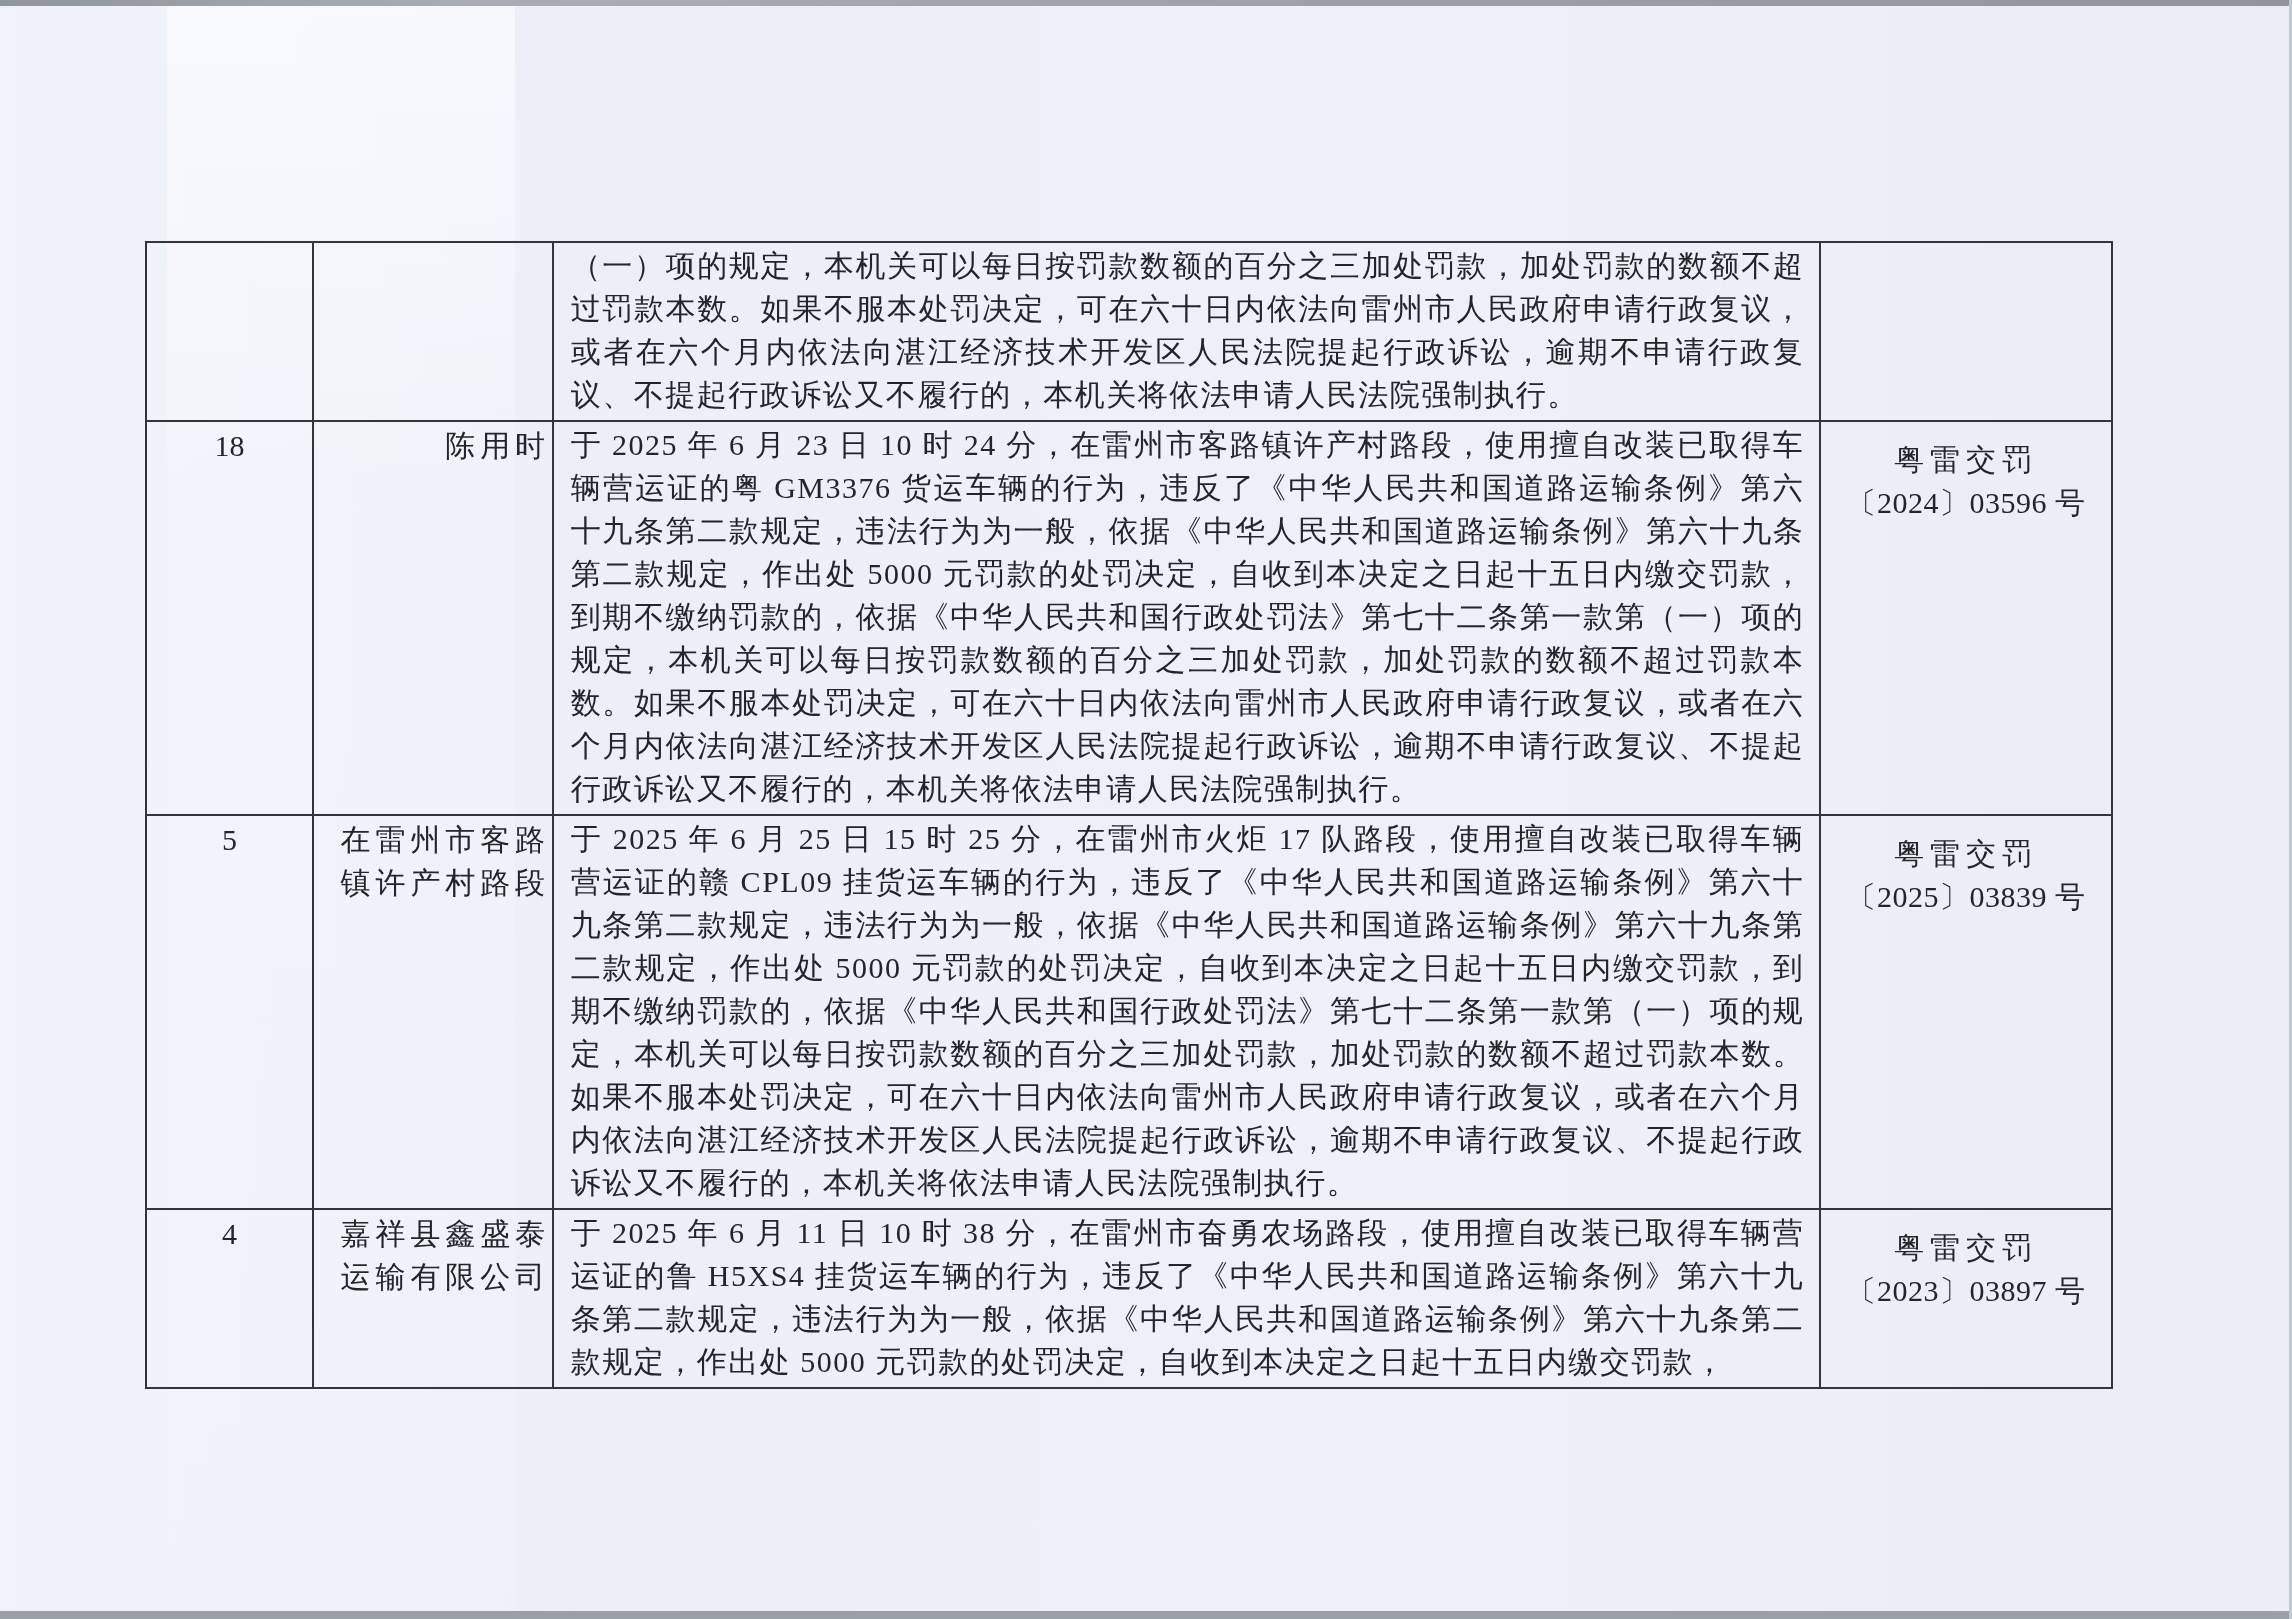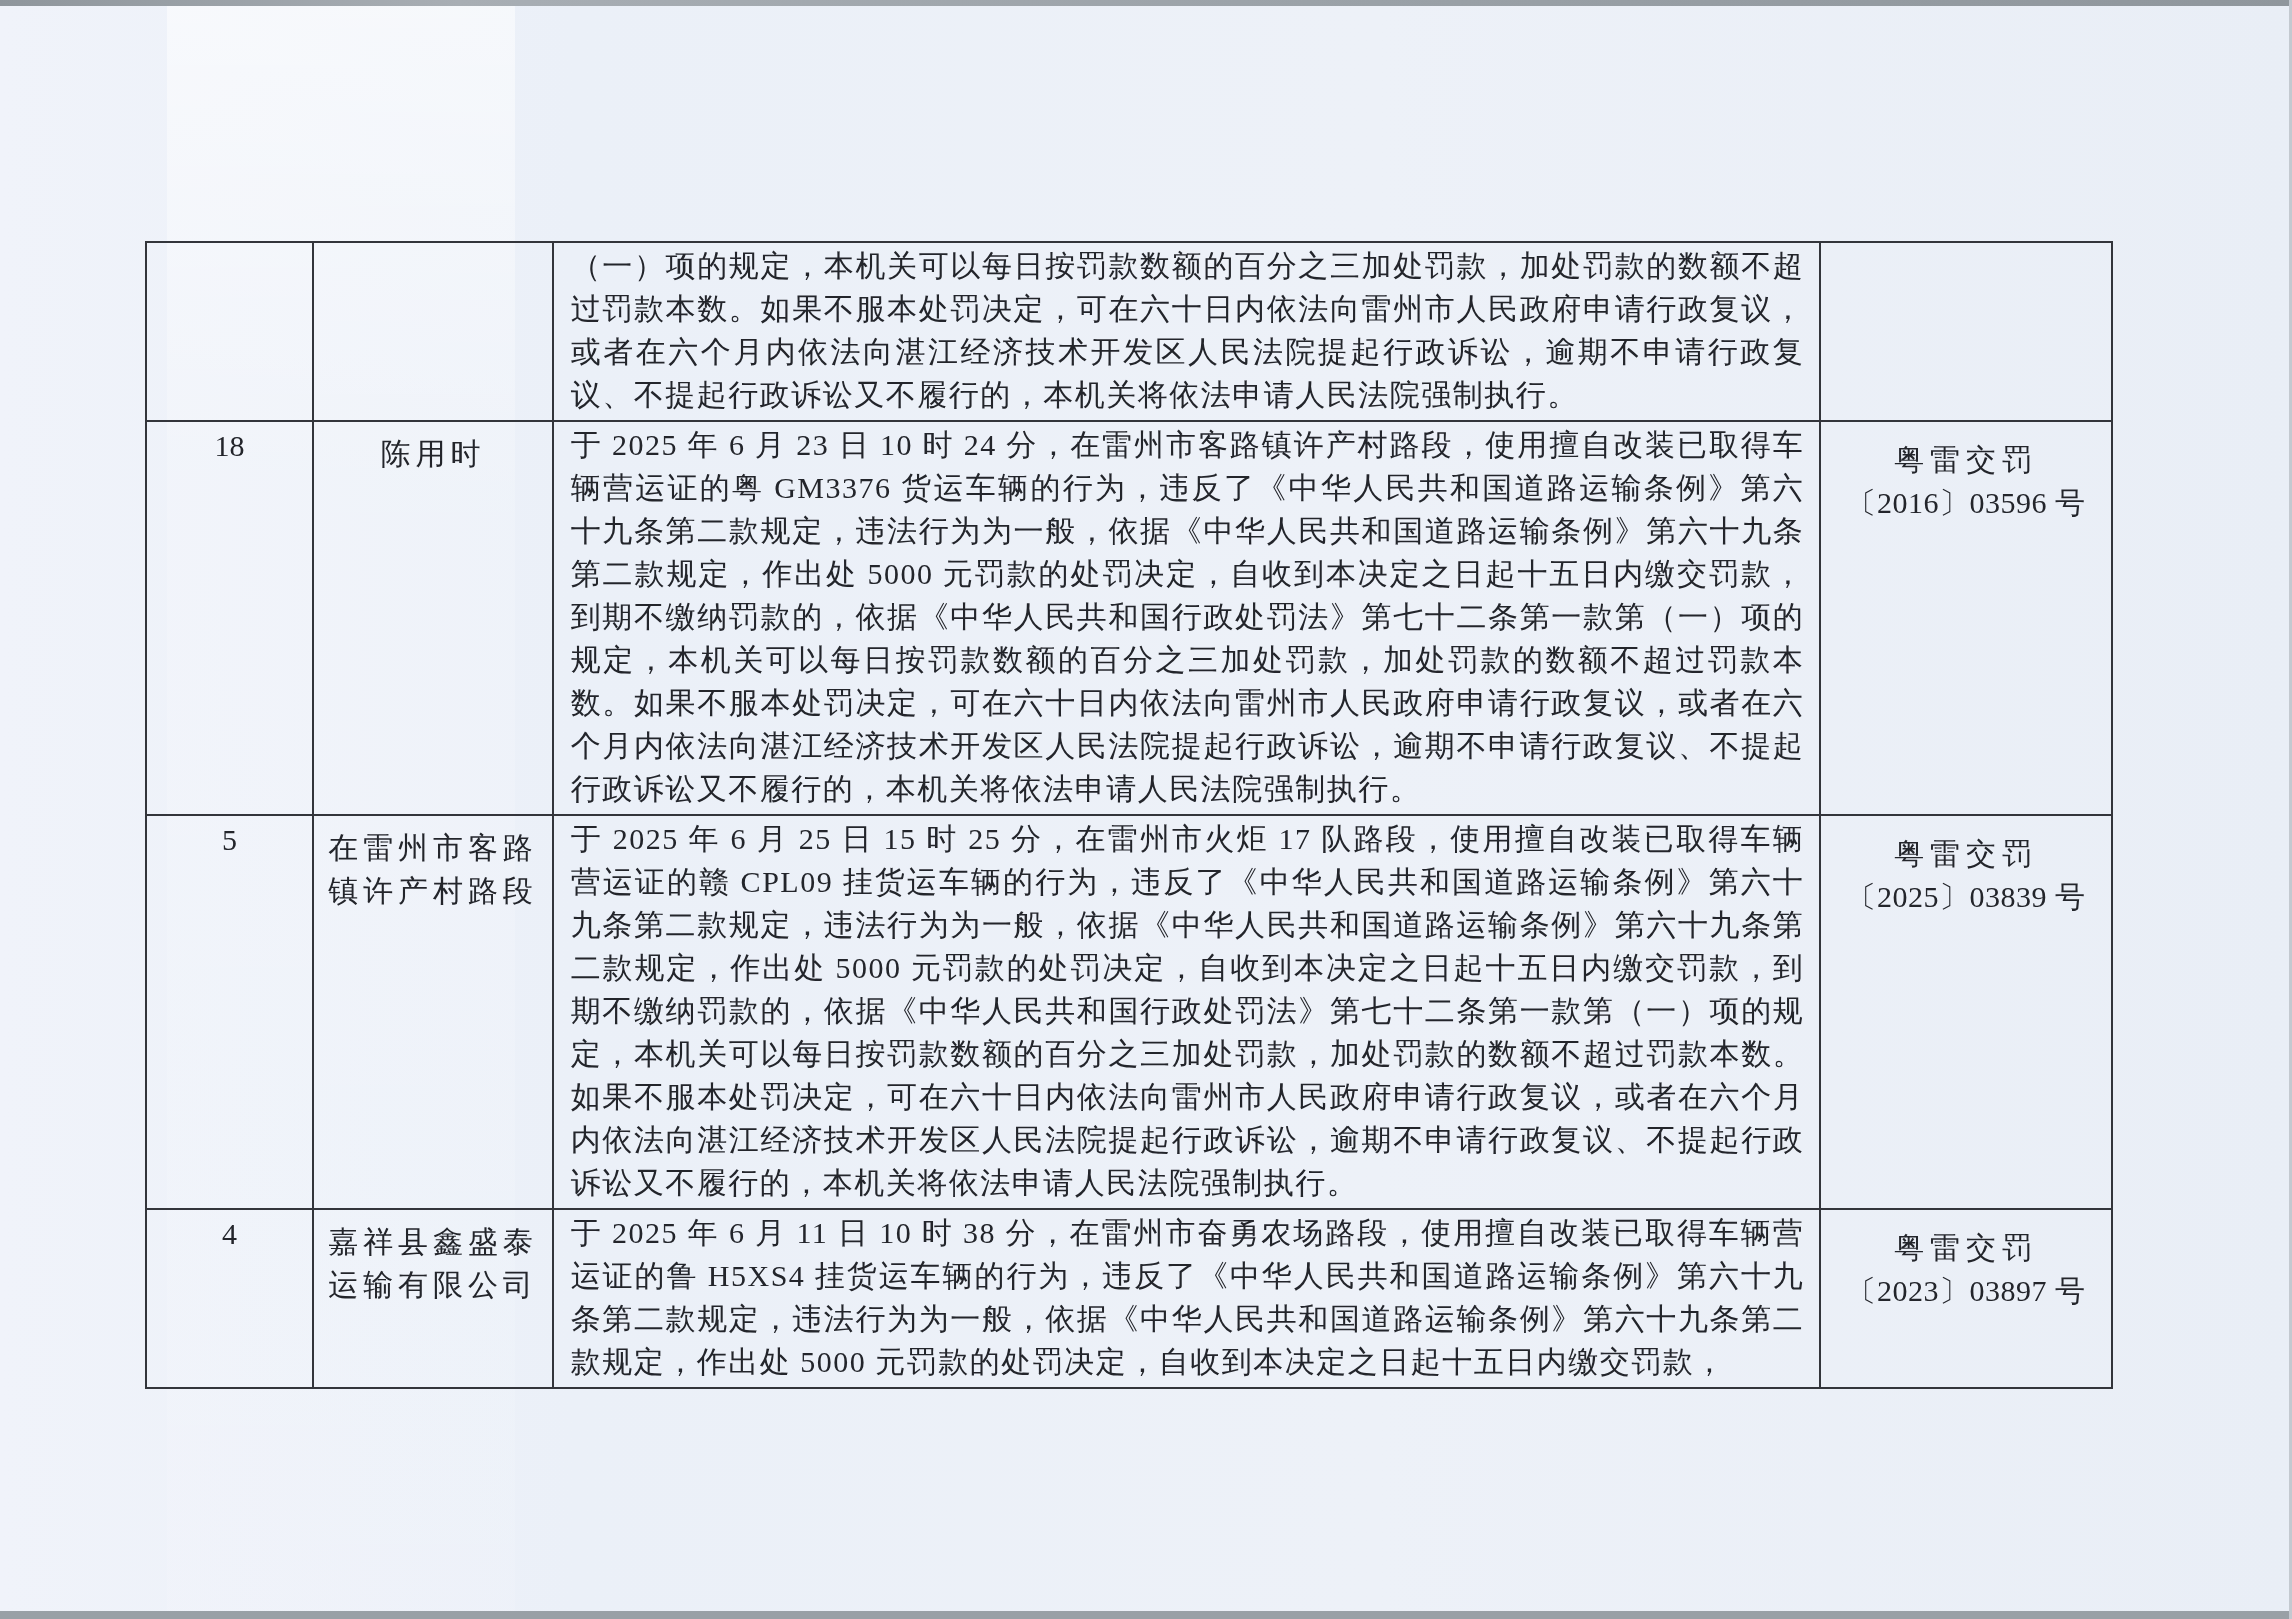--- a/index.html
+++ b/index.html
@@ -53,22 +53,22 @@
   }
   tr.row-cont  { height: 169px; }
   tr.row-14    { height: 390px; }
   tr.row-15    { height: 388px; }
   tr.row-16    { height: 161px; }
   td.col-num {
     text-align: center;
     padding-top: 2px;
   }
   td.col-name {
-    text-align: center;
-    padding: 10px 2px 0 2px;
+    text-align: right;
+    padding: 2px 2px 0 2px;
     letter-spacing: 4.9px;
   }
   td.col-desc {
     text-align: justify;
     text-justify: inter-ideograph;
     letter-spacing: 1.5px;
     padding: 1px 14.7px 3.9px 16.7px;
     overflow: hidden;
   }
   td.col-doc {
@@ -102,21 +102,21 @@
           <div class="doc-line-2"></div>
         </td>
       </tr>
 
       <tr class="row-14">
         <td class="col-num">18</td>
         <td class="col-name">陈用时</td>
         <td class="col-desc">于 2025 年 6 月 23 日 10 时 24 分，在雷州市客路镇许产村路段，使用擅自改装已取得车辆营运证的粤 GM3376 货运车辆的行为，违反了《中华人民共和国道路运输条例》第六十九条第二款规定，违法行为为一般，依据《中华人民共和国道路运输条例》第六十九条第二款规定，作出处 5000 元罚款的处罚决定，自收到本决定之日起十五日内缴交罚款，到期不缴纳罚款的，依据《中华人民共和国行政处罚法》第七十二条第一款第（一）项的规定，本机关可以每日按罚款数额的百分之三加处罚款，加处罚款的数额不超过罚款本数。如果不服本处罚决定，可在六十日内依法向雷州市人民政府申请行政复议，或者在六个月内依法向湛江经济技术开发区人民法院提起行政诉讼，逾期不申请行政复议、不提起行政诉讼又不履行的，本机关将依法申请人民法院强制执行。</td>
         <td class="col-doc">
           <div class="doc-line-1">粤雷交罚</div>
-          <div class="doc-line-2">〔2016〕03596 号</div>
+          <div class="doc-line-2">〔2024〕03596 号</div>
         </td>
       </tr>
 
       <tr class="row-15">
         <td class="col-num">5</td>
         <td class="col-name">在雷州市客路镇许产村路段</td>
         <td class="col-desc">于 2025 年 6 月 25 日 15 时 25 分，在雷州市火炬 17 队路段，使用擅自改装已取得车辆营运证的赣 CPL09 挂货运车辆的行为，违反了《中华人民共和国道路运输条例》第六十九条第二款规定，违法行为为一般，依据《中华人民共和国道路运输条例》第六十九条第二款规定，作出处 5000 元罚款的处罚决定，自收到本决定之日起十五日内缴交罚款，到期不缴纳罚款的，依据《中华人民共和国行政处罚法》第七十二条第一款第（一）项的规定，本机关可以每日按罚款数额的百分之三加处罚款，加处罚款的数额不超过罚款本数。如果不服本处罚决定，可在六十日内依法向雷州市人民政府申请行政复议，或者在六个月内依法向湛江经济技术开发区人民法院提起行政诉讼，逾期不申请行政复议、不提起行政诉讼又不履行的，本机关将依法申请人民法院强制执行。</td>
         <td class="col-doc">
           <div class="doc-line-1">粤雷交罚</div>
           <div class="doc-line-2">〔2025〕03839 号</div>

